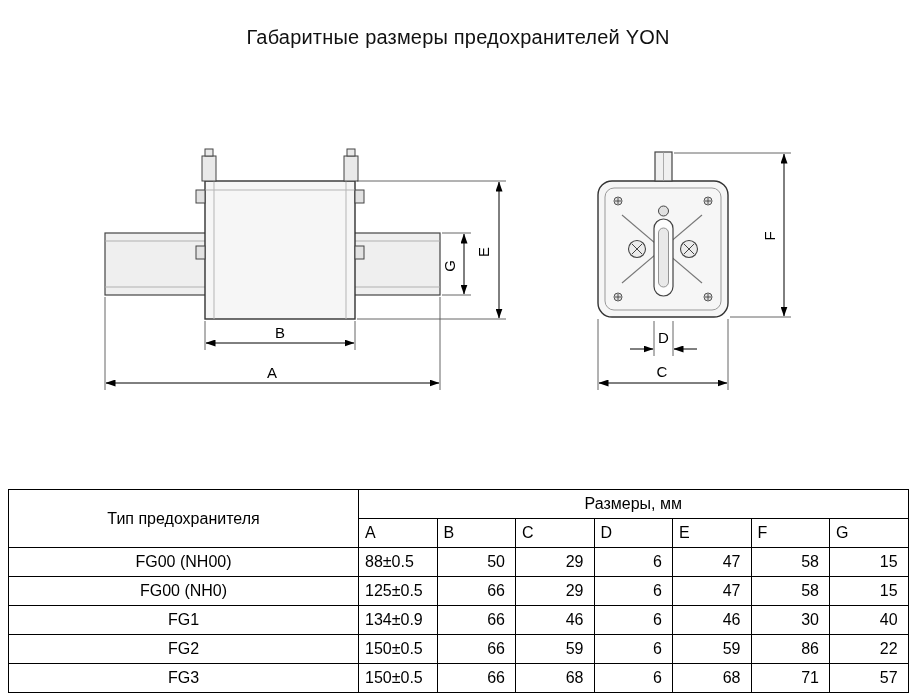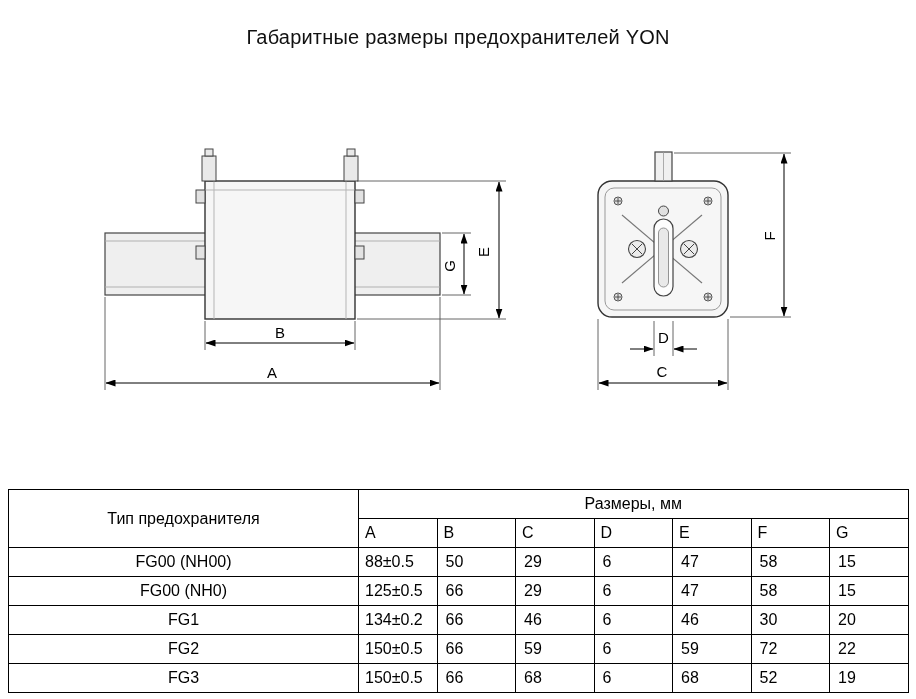--- a/index.html
+++ b/index.html
@@ -16,21 +16,21 @@
   svg.drawing { display:block; }
   .dlbl { font-size:15px; fill:#000; font-family:"Liberation Sans", sans-serif; }
   table.dims {
     width:900px; margin:28px 8px 0 8px;
     border-collapse:collapse; table-layout:fixed;
     font-size:16px; border:1.5px solid #000;
   }
   .dims td { border:1px solid #000; height:29px; padding:0 6px; overflow:hidden; white-space:nowrap; }
   .dims td.c { text-align:center; }
   .dims td.l { text-align:left; }
-  .dims td.r { text-align:left; padding-right:10px;padding-left:8px; }
+  .dims td.r { text-align:right; padding-right:10px;padding-left:8px; }
 </style>
 </head>
 <body>
 
 <div>
 
   <h1 class="title">Габаритные размеры предохранителей YON</h1>
 
   <svg class="drawing" width="916" height="412" viewBox="0 40 916 412" xmlns="http://www.w3.org/2000/svg">
     <defs>
@@ -191,44 +191,44 @@
         <td class="l">125±0.5</td>
         <td class="r">66</td>
         <td class="r">29</td>
         <td class="r">6</td>
         <td class="r">47</td>
         <td class="r">58</td>
         <td class="r">15</td>
       </tr>
       <tr>
         <td class="c">FG1</td>
-        <td class="l">134±0.2</td>
+        <td class="l">134±0.9</td>
         <td class="r">66</td>
         <td class="r">46</td>
         <td class="r">6</td>
         <td class="r">46</td>
         <td class="r">30</td>
-        <td class="r">20</td>
+        <td class="r">40</td>
       </tr>
       <tr>
         <td class="c">FG2</td>
         <td class="l">150±0.5</td>
         <td class="r">66</td>
         <td class="r">59</td>
         <td class="r">6</td>
         <td class="r">59</td>
-        <td class="r">72</td>
+        <td class="r">86</td>
         <td class="r">22</td>
       </tr>
       <tr>
         <td class="c">FG3</td>
         <td class="l">150±0.5</td>
         <td class="r">66</td>
         <td class="r">68</td>
         <td class="r">6</td>
         <td class="r">68</td>
-        <td class="r">52</td>
-        <td class="r">19</td>
+        <td class="r">71</td>
+        <td class="r">57</td>
       </tr>
     </tbody>
   </table>
 
 </div>
 
 </body></html>

